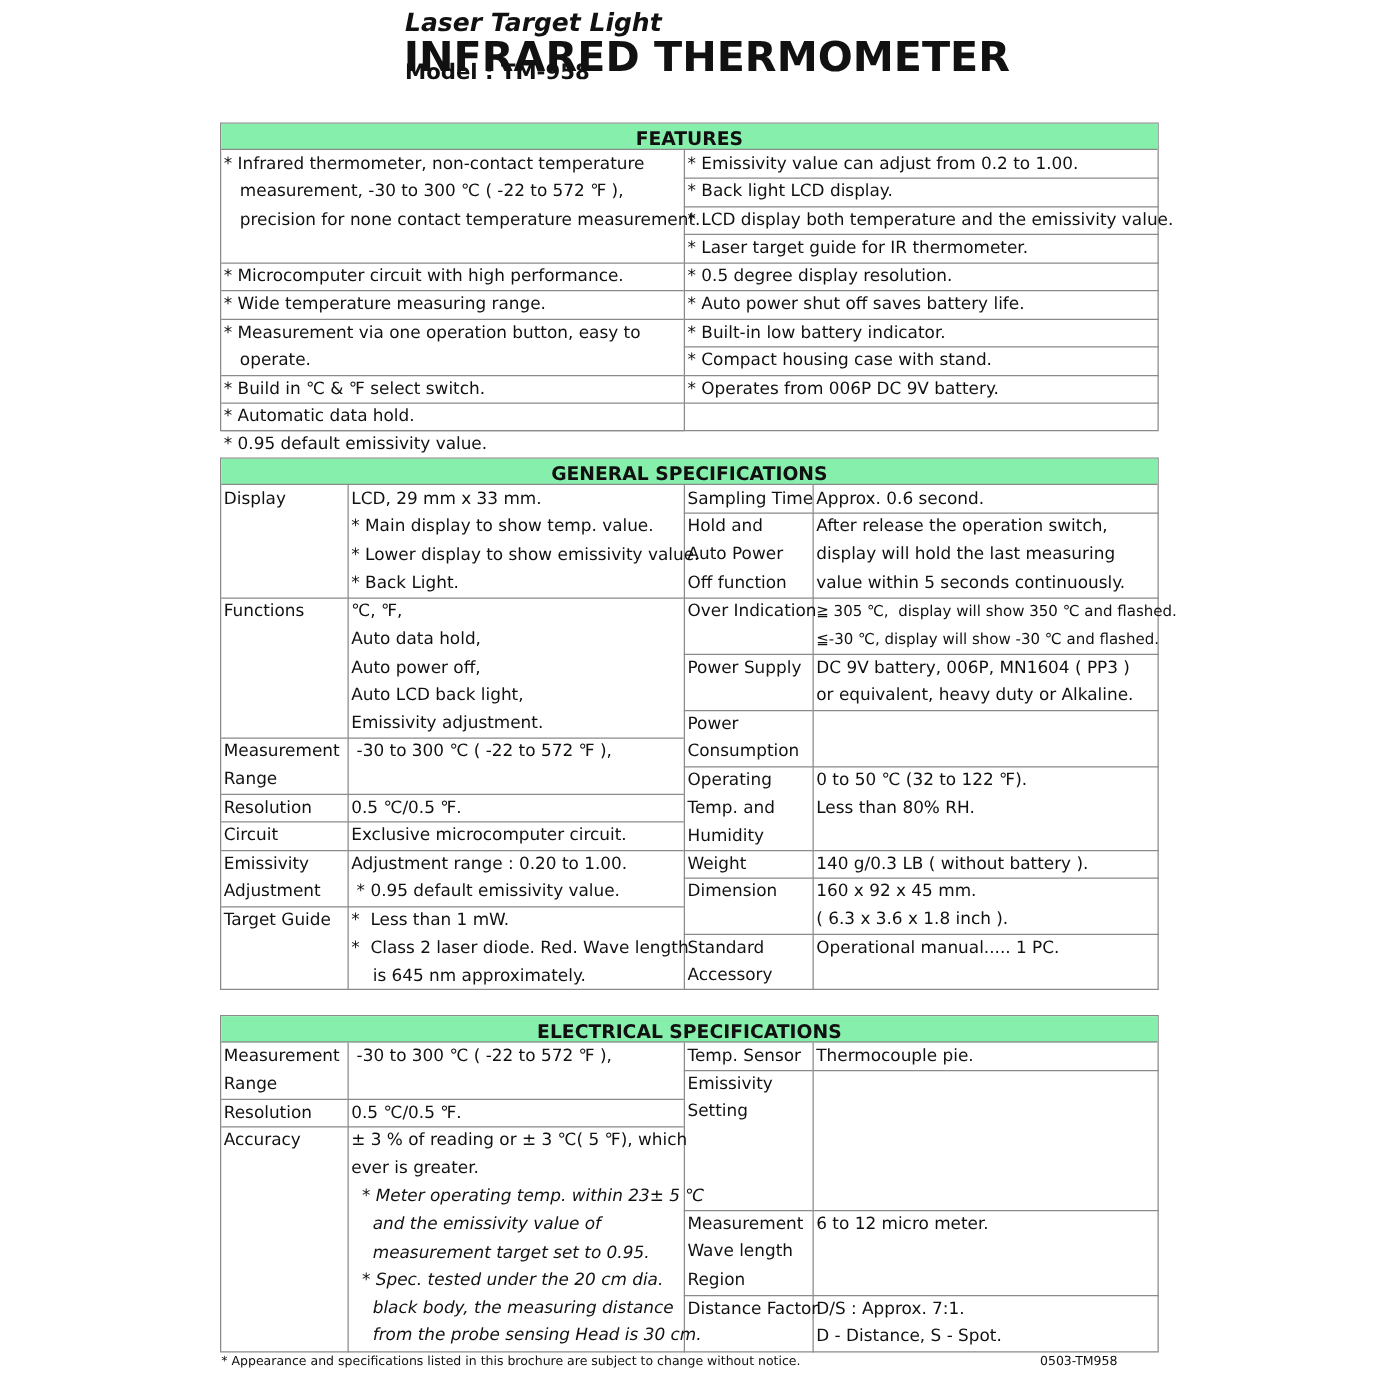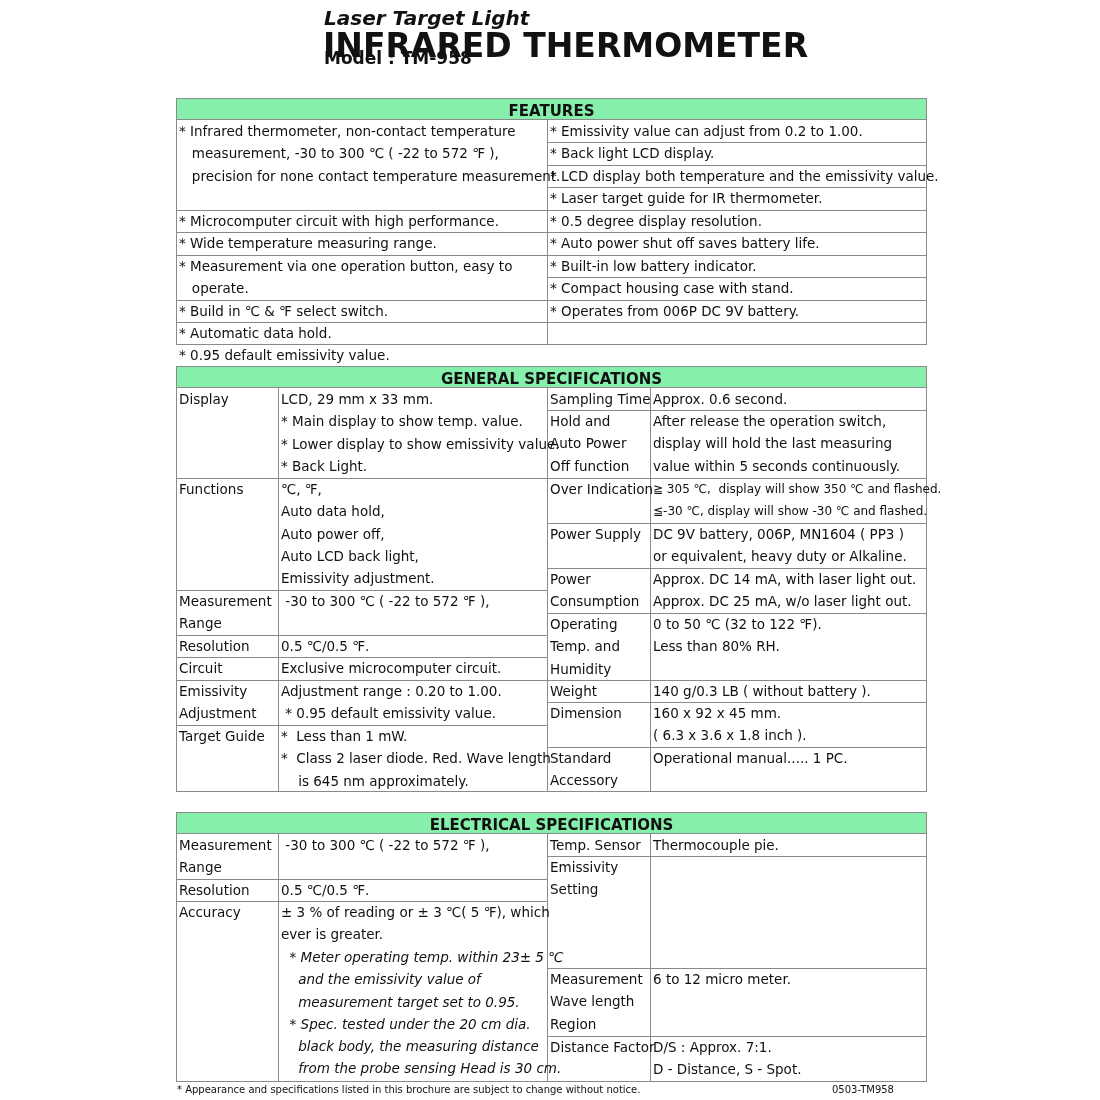--- a/index.html
+++ b/index.html
@@ -134,22 +134,20 @@
 display will hold the last measuring
 value within 5 seconds continuously.</div>
     <div class="cell" style="left:371px;top:90px;">Over Indication</div>
     <div class="cell small" style="left:474px;top:90px;">≧ 305 ℃,  display will show 350 ℃ and flashed.
 ≦-30 ℃, display will show -30 ℃ and flashed.</div>
     <div class="cell" style="left:371px;top:135px;">Power Supply</div>
     <div class="cell" style="left:474px;top:135px;">DC 9V battery, 006P, MN1604 ( PP3 )
 or equivalent, heavy duty or Alkaline.</div>
     <div class="cell" style="left:371px;top:180px;">Power
 Consumption</div>
-    <div class="cell" style="left:474px;top:180px;">Approx. DC 14 mA, with laser light out.
-Approx. DC 25 mA, w/o laser light out.</div>
     <div class="cell" style="left:371px;top:225px;">Operating
 Temp. and
 Humidity</div>
     <div class="cell" style="left:474px;top:225px;">0 to 50 ℃ (32 to 122 ℉).
 Less than 80% RH.</div>
     <div class="cell" style="left:371px;top:292px;">Weight</div>
     <div class="cell" style="left:474px;top:292px;">140 g/0.3 LB ( without battery ).</div>
     <div class="cell" style="left:371px;top:314px;">Dimension</div>
     <div class="cell" style="left:474px;top:314px;">160 x 92 x 45 mm.
 ( 6.3 x 3.6 x 1.8 inch ).</div>

